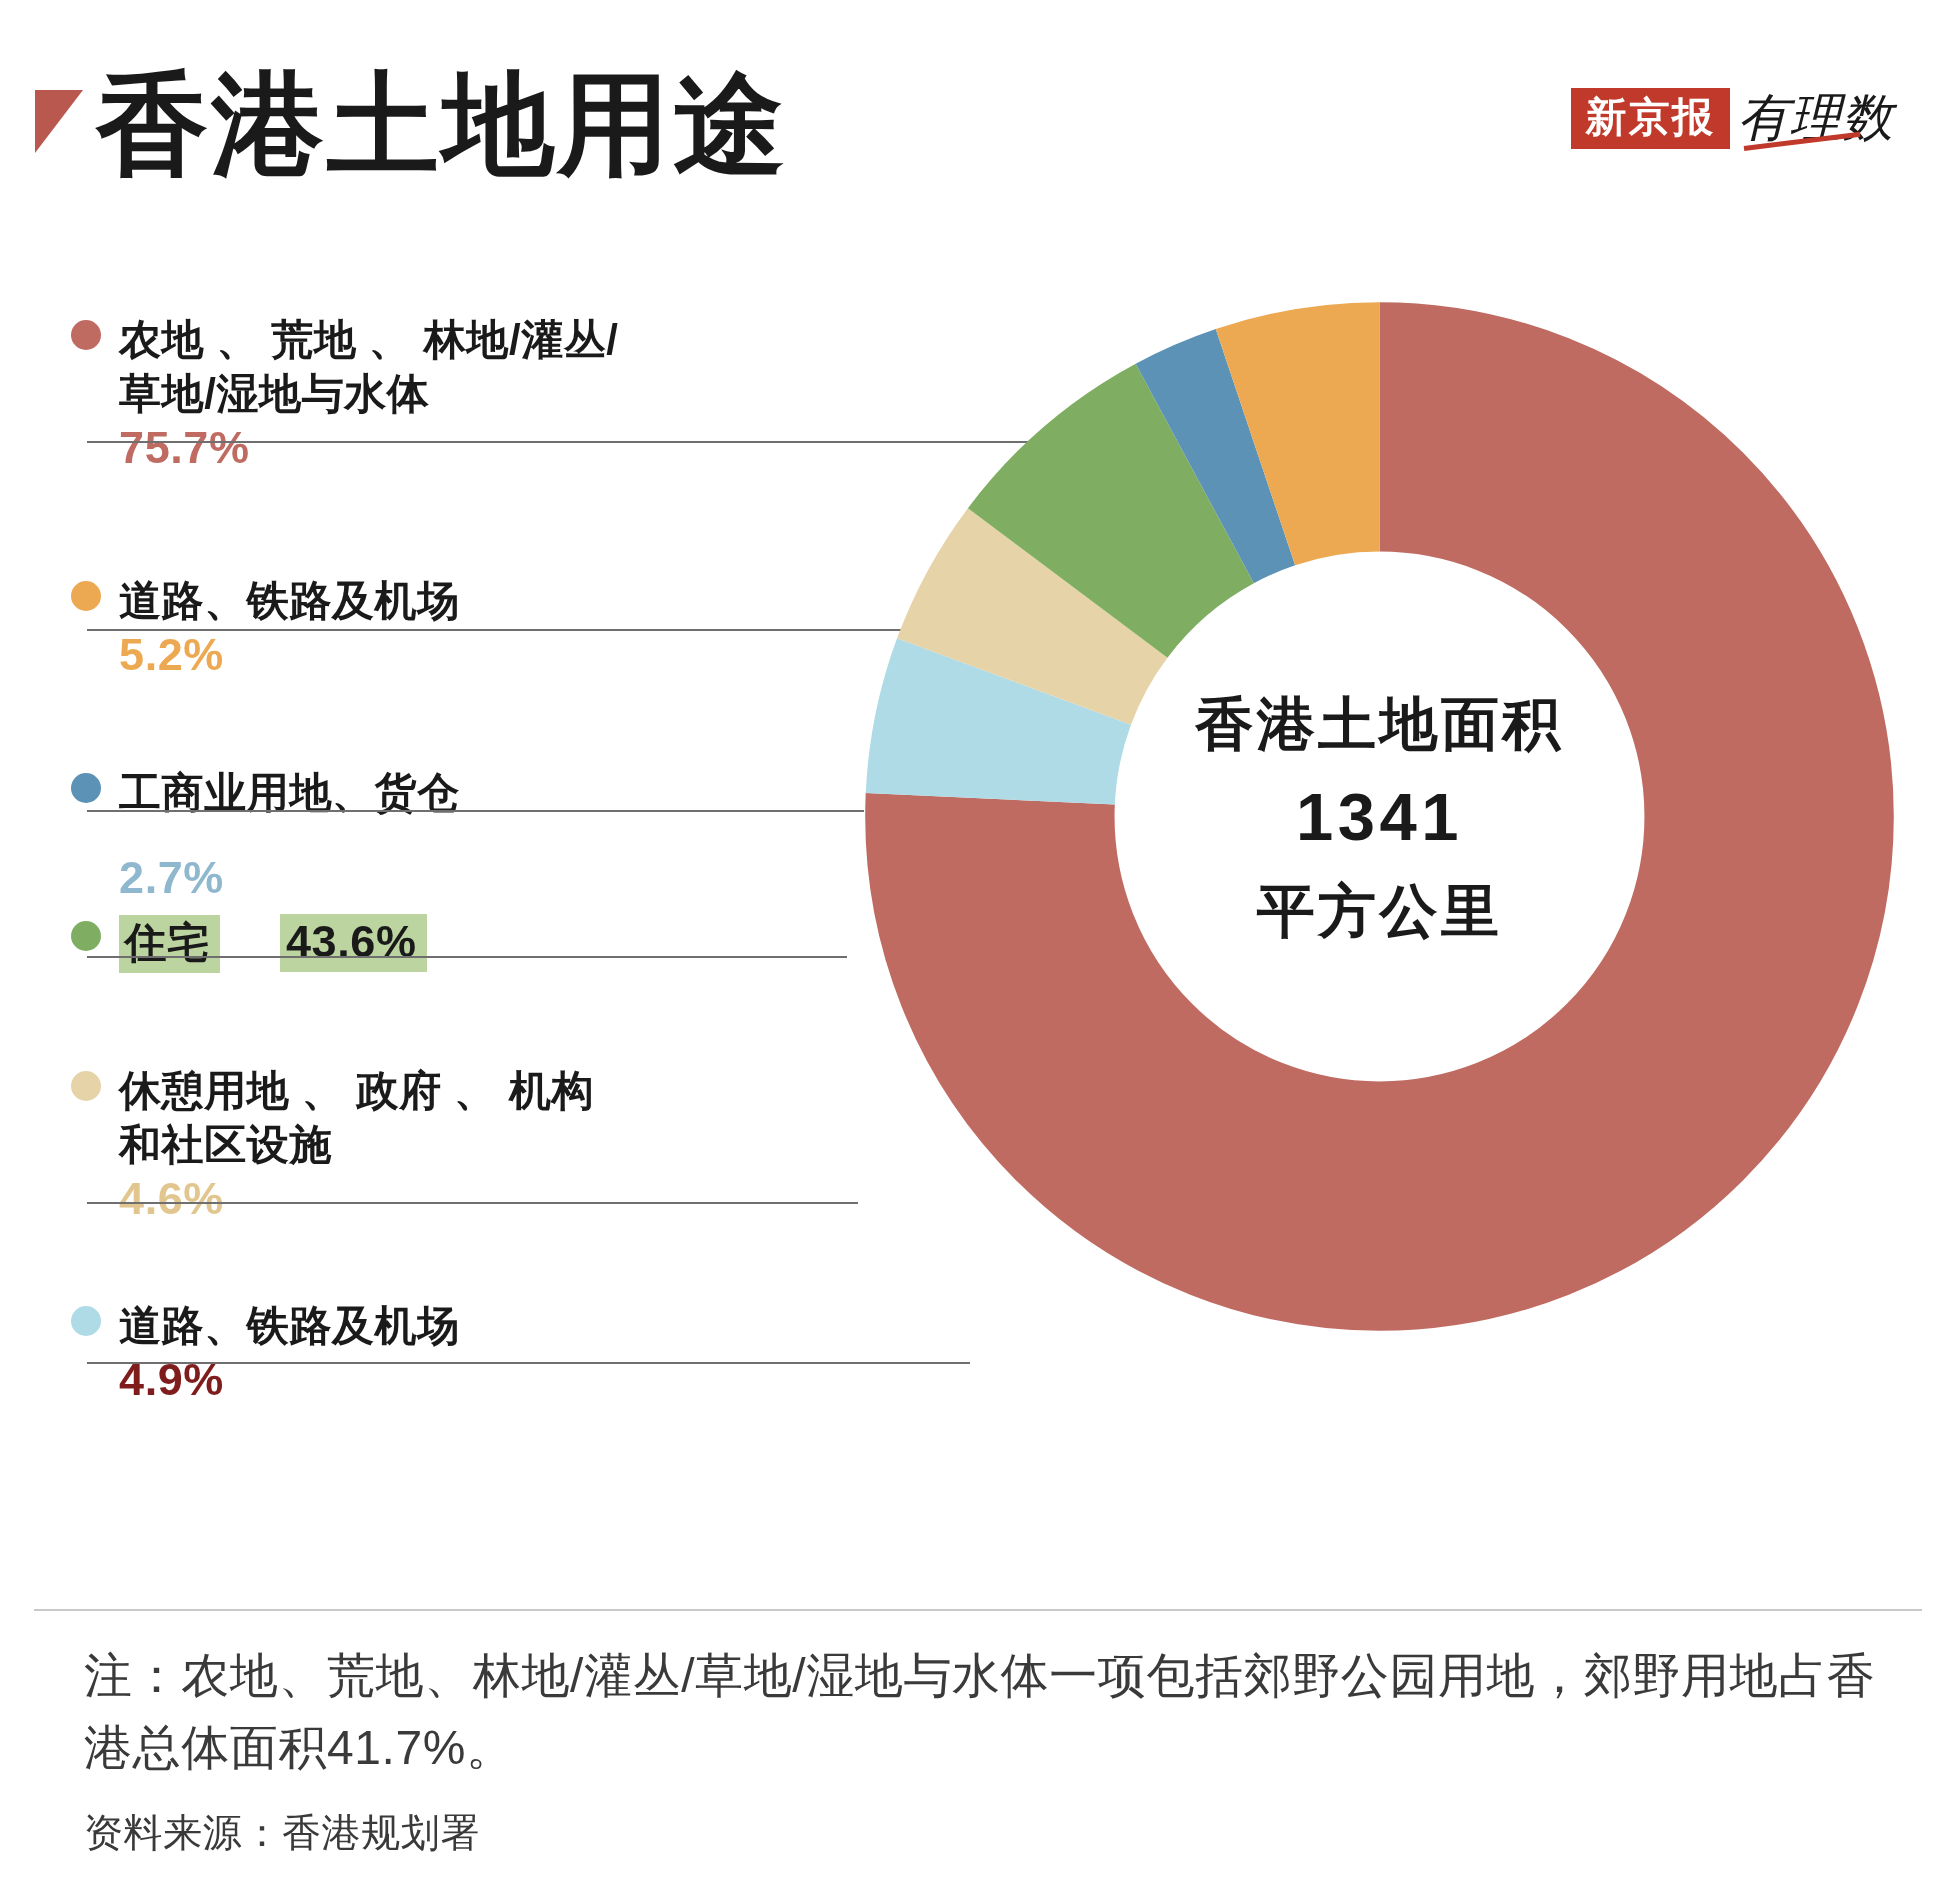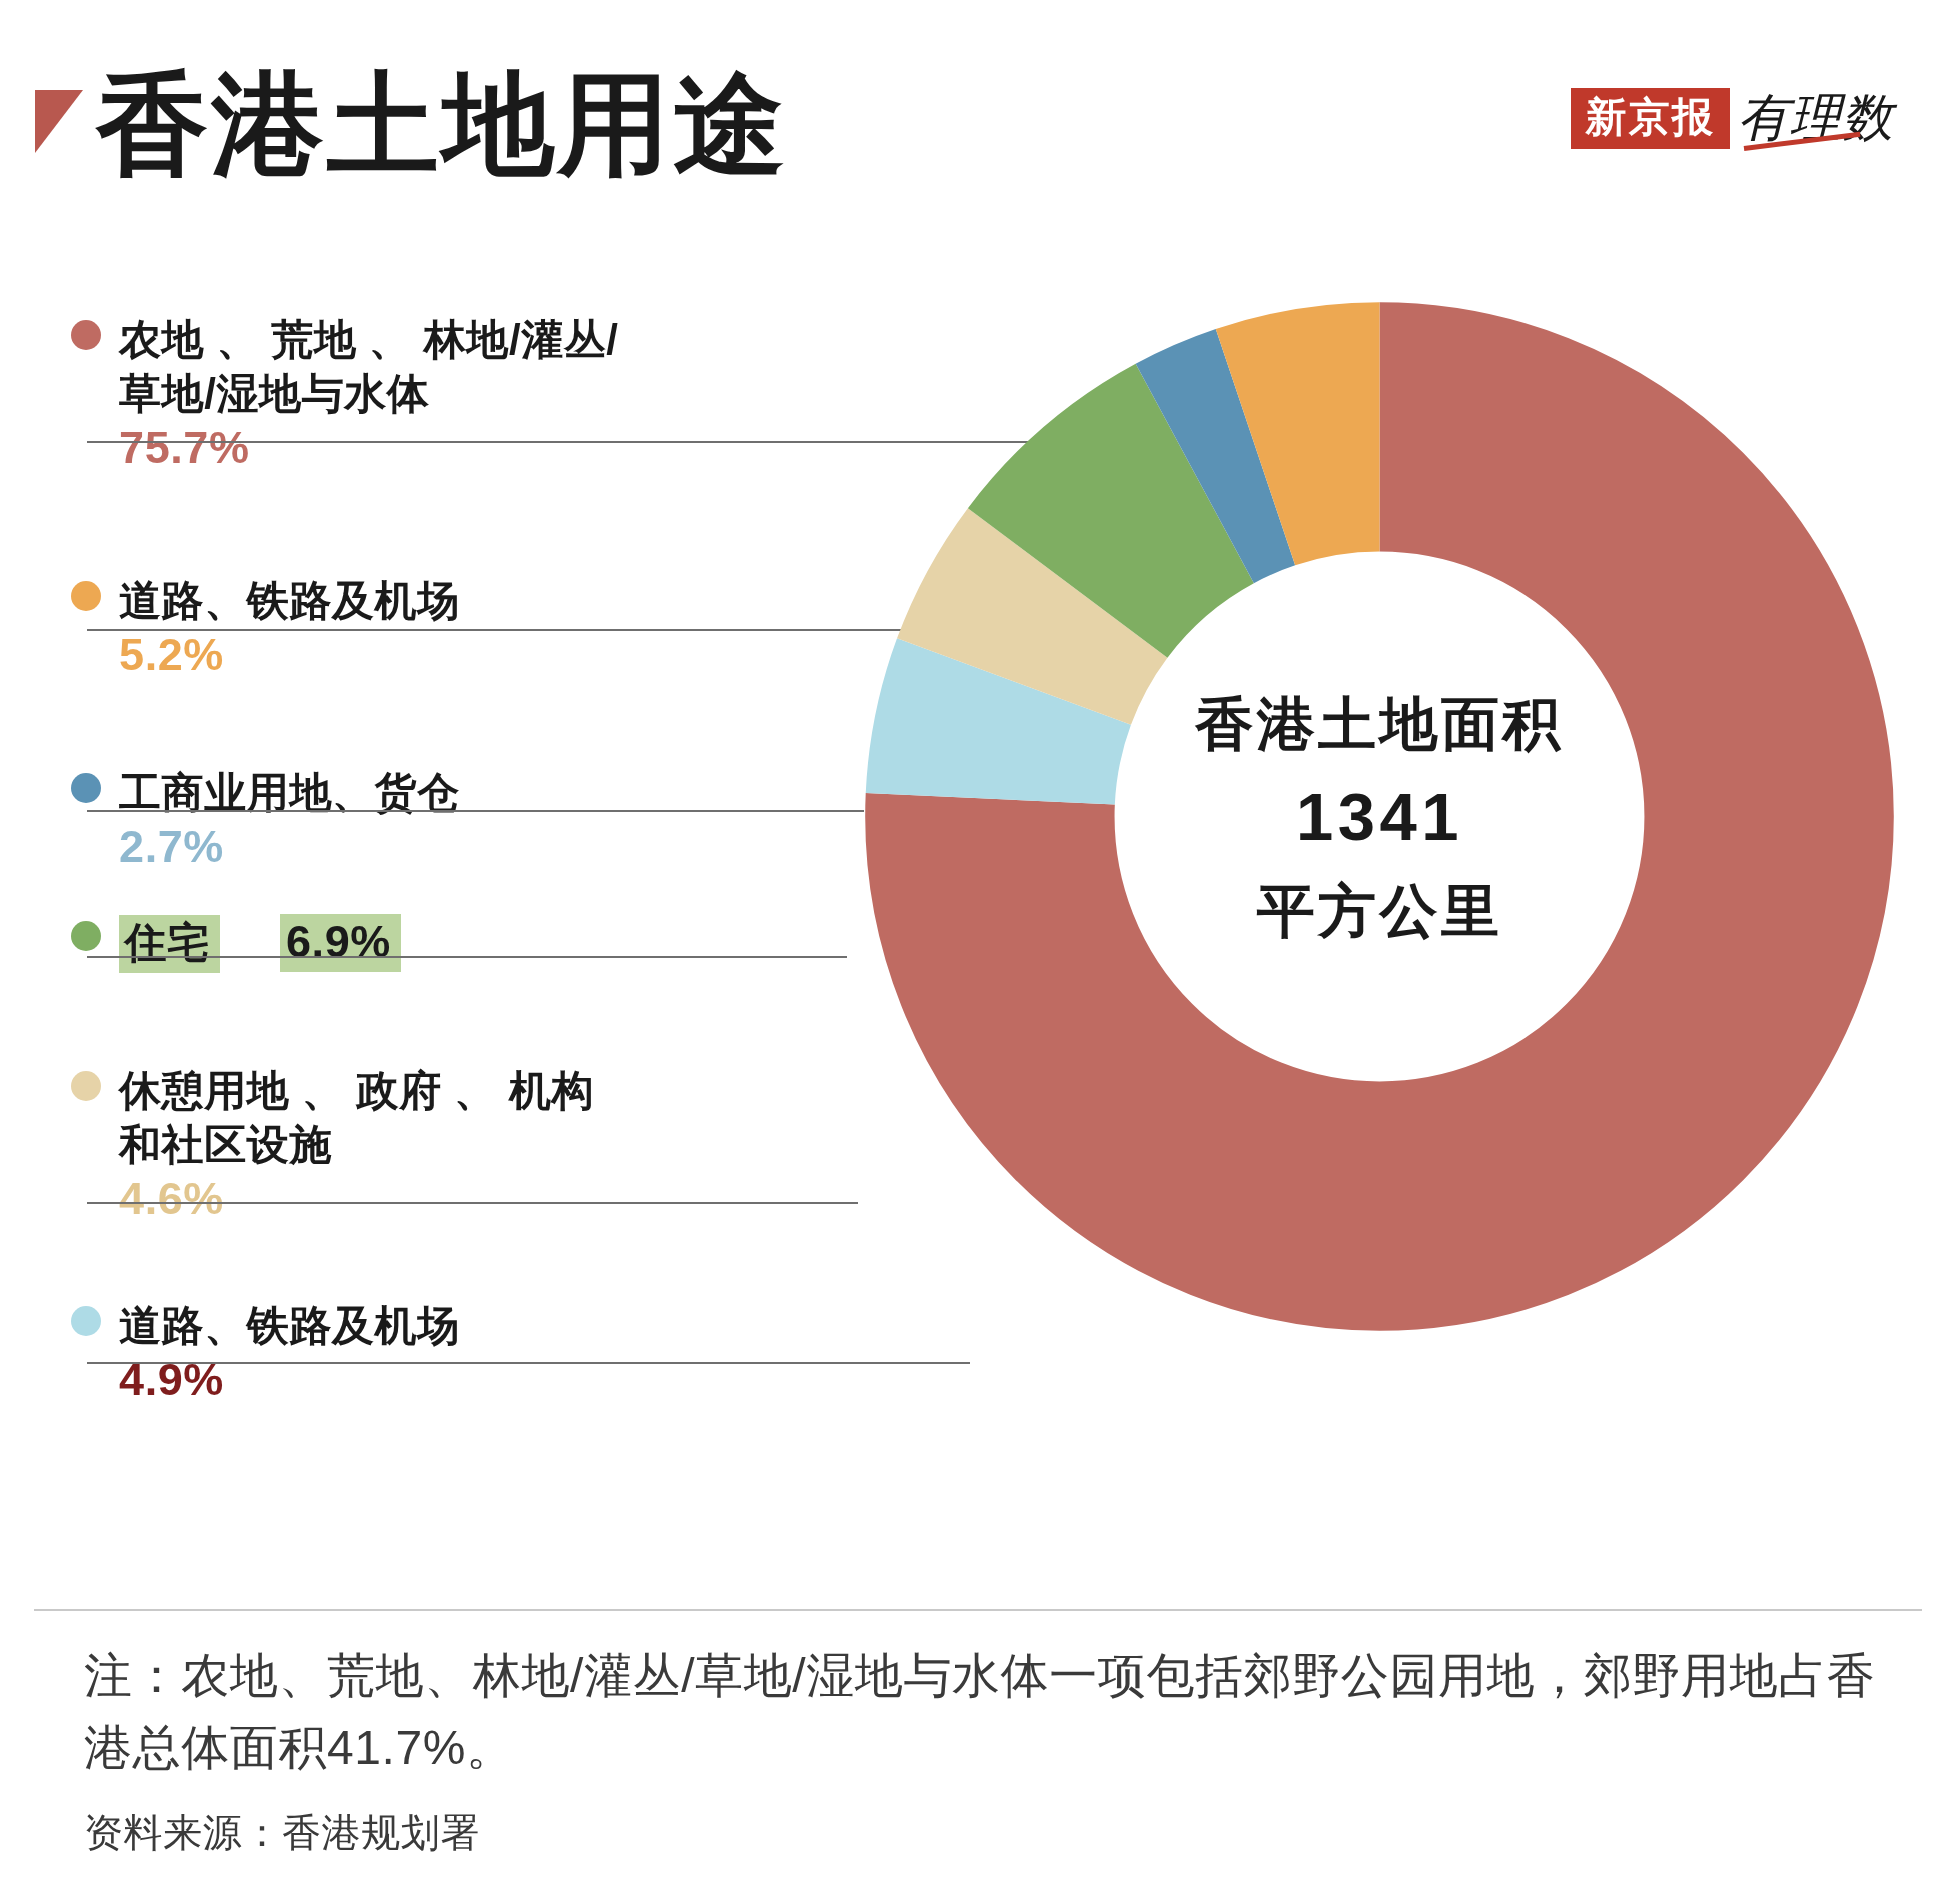--- a/index.html
+++ b/index.html
@@ -240,27 +240,27 @@
 
     <div class="legend-item" style="top:261px;">
       <span class="legend-dot" style="background:#eda852;"></span>
       <div class="legend-label">道路、铁路及机场</div>
       <div class="legend-value" style="color:#eda852;">5.2%</div>
     </div>
 
     <div class="legend-item" style="top:453px;">
       <span class="legend-dot" style="background:#5b92b5;"></span>
       <div class="legend-label">工商业用地、货仓</div>
-      <div class="legend-value" style="color:#8fb8cf;">2.7%</div>
+      <div class="legend-value" style="color:#8fb8cf;margin-top:31px;">2.7%</div>
     </div>
 
     <div class="legend-item" style="top:601px;">
       <span class="legend-dot" style="background:#7fae62;"></span>
       <div class="legend-label hl" style="background:#bcd5a0;">住宅</div>
-      <div class="legend-value hl" style="background:#bcd5a0;color:#1a1a1a;">6.9%</div>
+      <div class="legend-value hl" style="background:#bcd5a0;color:#1a1a1a;">43.6%</div>
     </div>
 
     <div class="legend-item" style="top:751px;">
       <span class="legend-dot" style="background:#e6d3a8;"></span>
       <div class="legend-label">休憩用地 、 政府 、 机构</div>
       <div class="legend-label">和社区设施</div>
       <div class="legend-value" style="color:#e2c68f;">4.6%</div>
     </div>
 
     <div class="legend-item" style="top:986px;">

